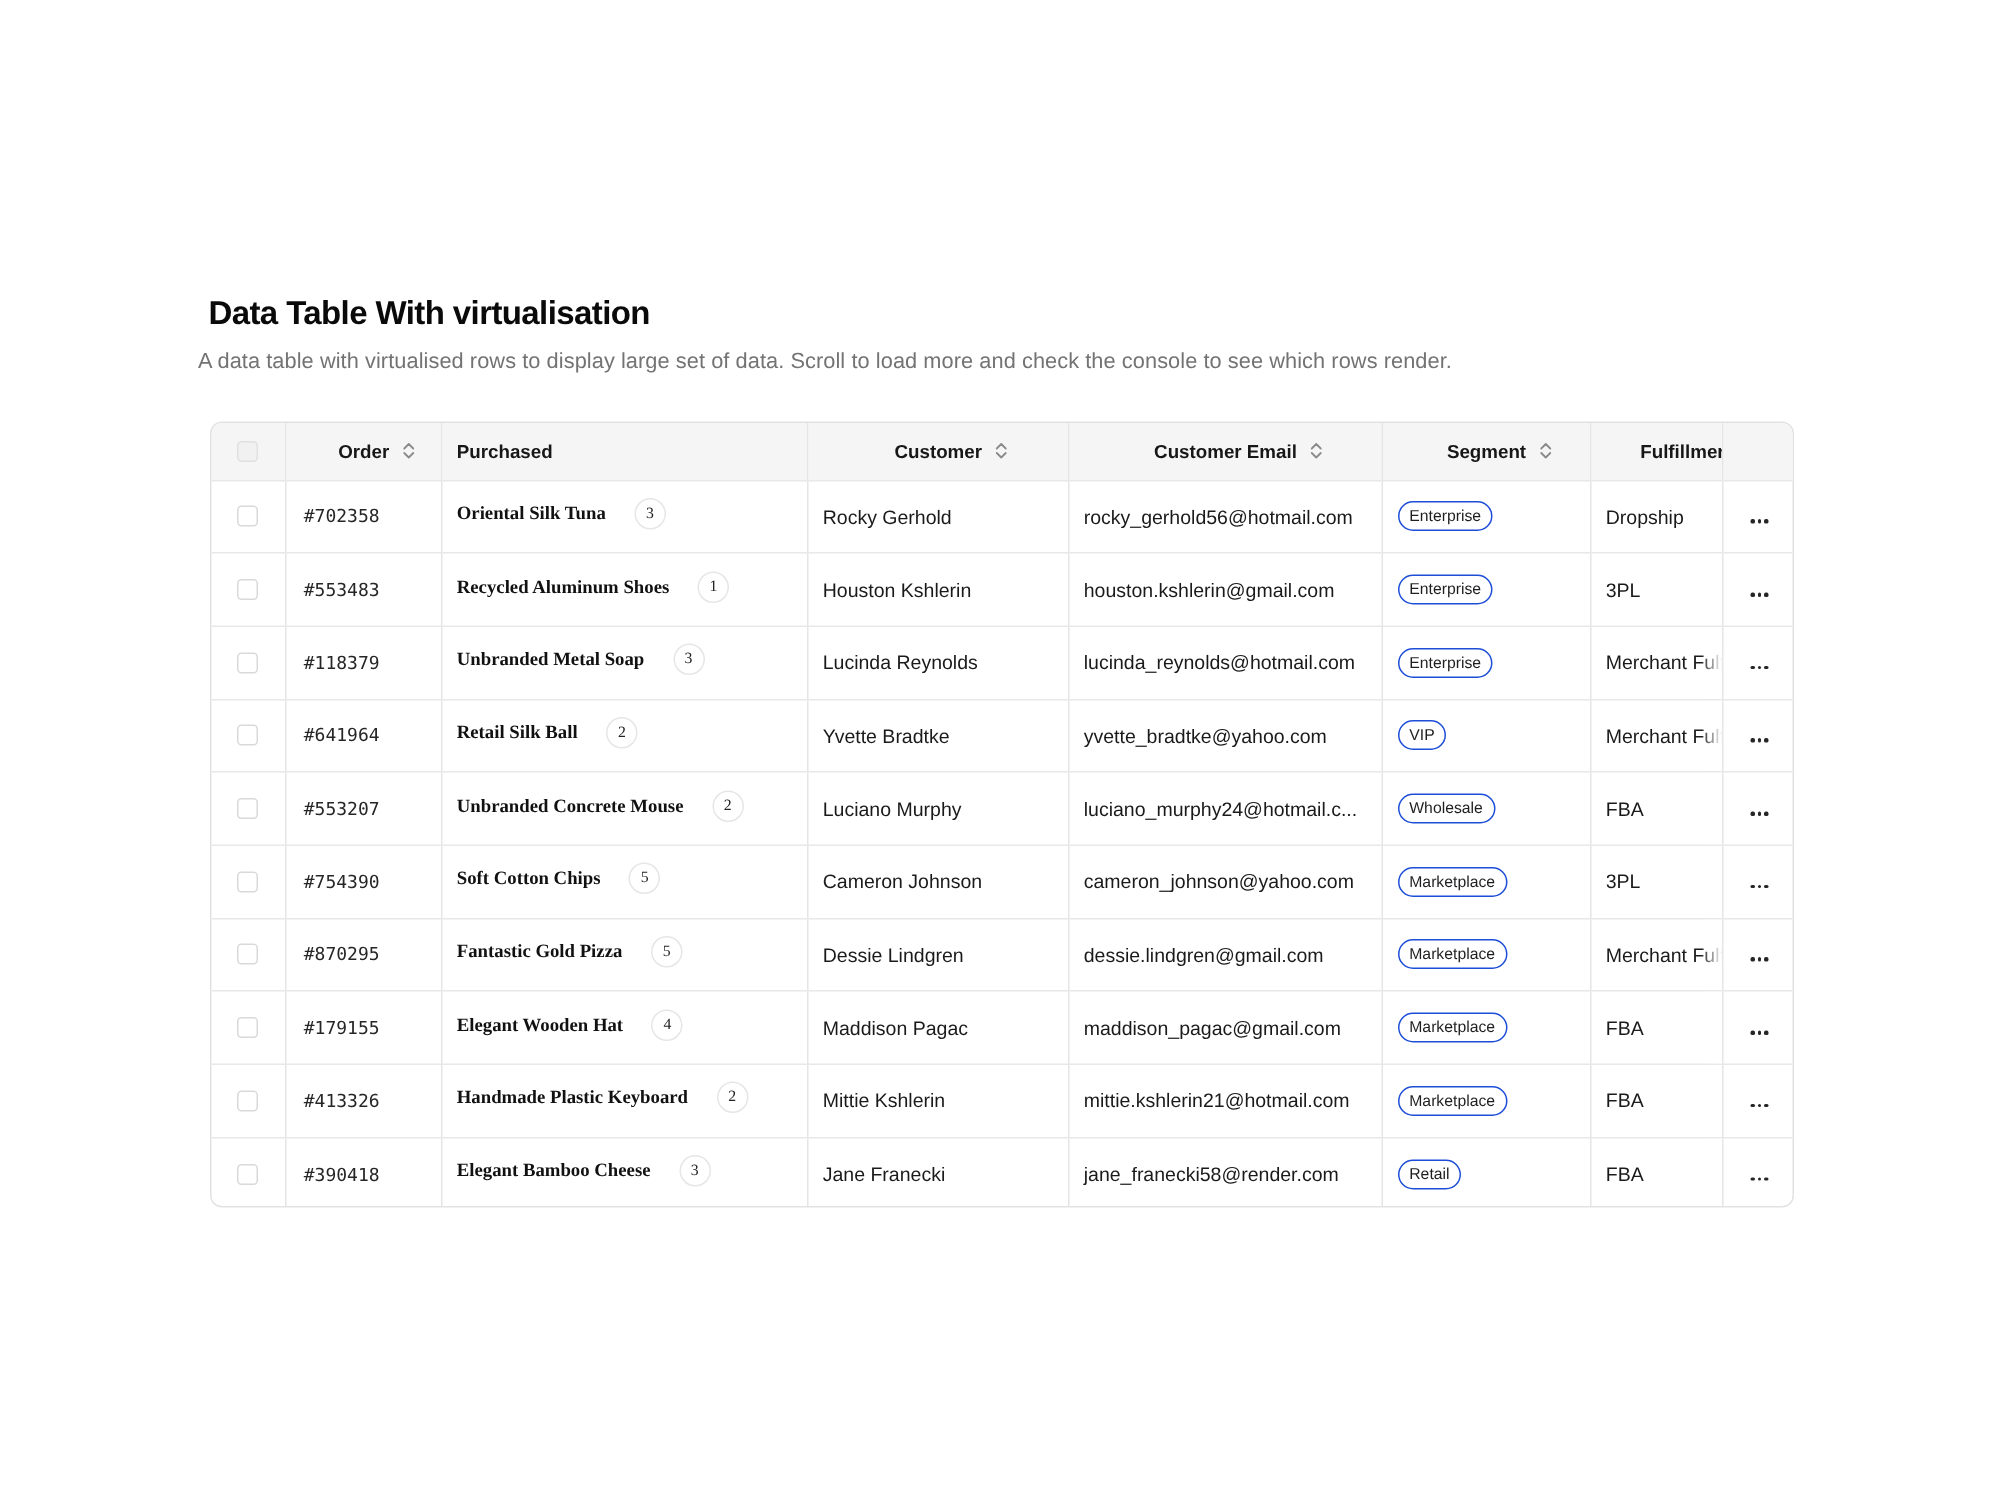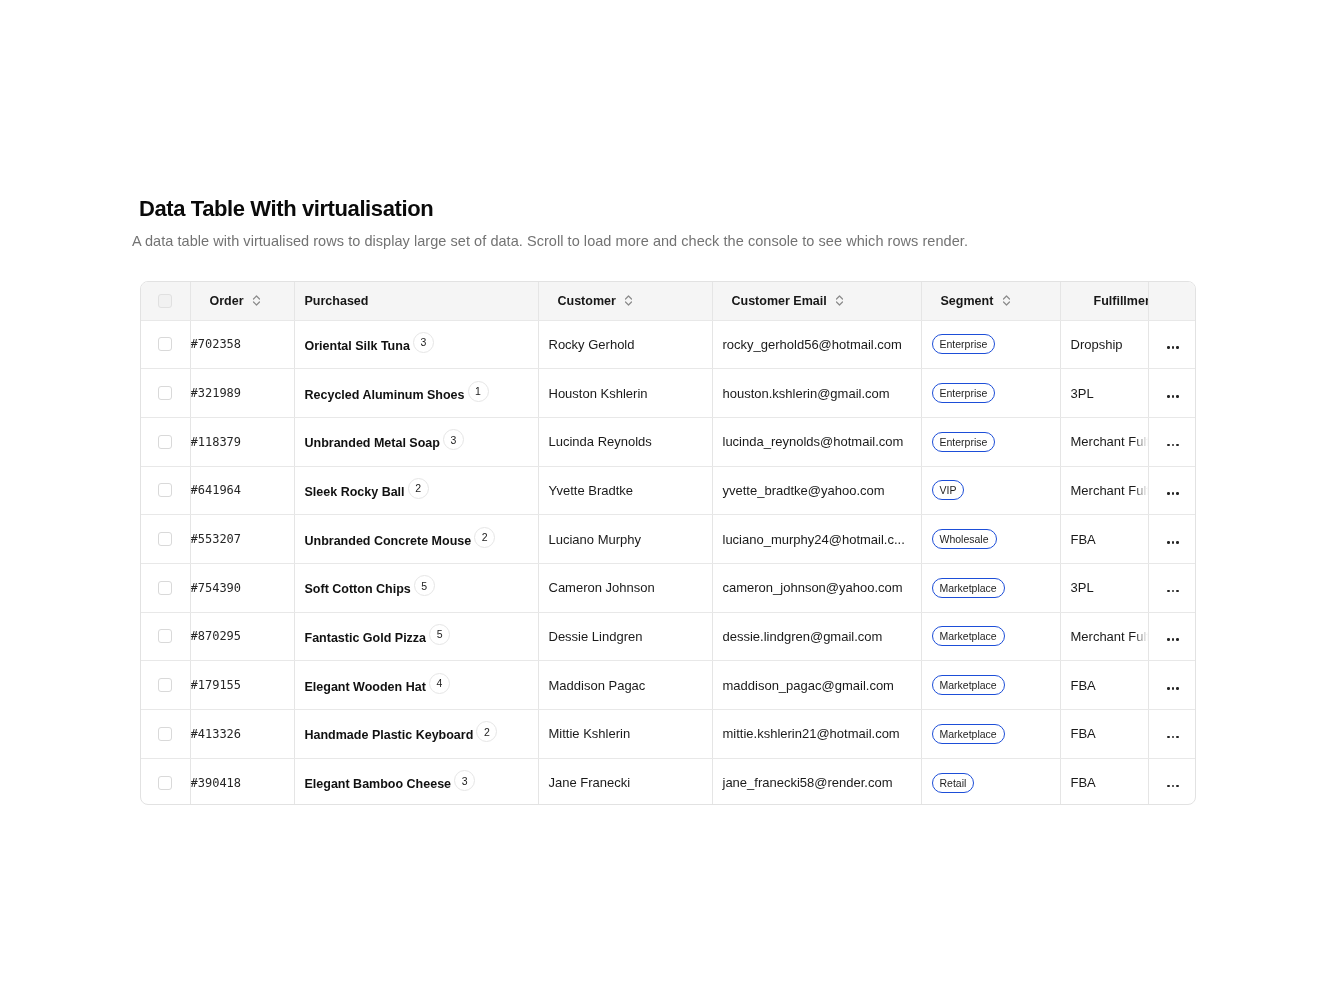--- a/index.html
+++ b/index.html
@@ -28,27 +28,27 @@
   th, td { border-right: 1px solid #e5e5e5; border-bottom: 1px solid #e8e8e8; vertical-align: middle; white-space: nowrap; overflow: hidden; }
   th:last-child, td:last-child { border-right: none; }
   tbody tr:last-child td { border-bottom: none; }
 
   th { font-size: 12.5px; font-weight: 600; color: #171717; text-align: left; }
   td { font-size: 13px; color: #1a1a1a; }
 
   .cb { display: block; margin: 0 auto; width: 14px; height: 14px; border: 1px solid #d9d9d9; border-radius: 3px; background: #fff; }
   th .cb { background: #f1f1f1; border-color: #e0e0e0; }
 
-  .th-inner { display: flex; align-items: center; gap: 8px; }
+  .th-inner { display: flex; align-items: center; gap: 8px; justify-content: center; }
   .sort-icon { display: inline-flex; flex-direction: column; align-items: center; justify-content: center; width: 10px; height: 14px; }
   .sort-icon svg { display: block; }
 
-  .order { font-family: "DejaVu Sans Mono", "Liberation Mono", monospace; font-size: 12px; color: #262626; padding-left: 0; }
+  .order { font-family: "DejaVu Sans Mono", "Liberation Mono", monospace; font-size: 12px; color: #262626; padding-left: 12px; }
   .purch { padding-left: 10px; }
-  .purch-inner { display: flex; align-items: flex-end; gap: 3px; position: relative; top: -2px; }
+  .purch-inner { display: flex; align-items: center; gap: 19px; position: relative; top: -2px; font-family: Liberation Serif, serif; }
   .purch-name { font-weight: 600; font-size: 12.5px; color: #111; }
   .qty { display: inline-flex; align-items: center; justify-content: center; min-width: 21px; height: 21px; padding: 0 6px; border: 1px solid #e6e6e6; border-radius: 11px; font-size: 10.5px; color: #222; background: #fff; }
 
   .cust { padding-left: 10px; }
   .email { padding-left: 10px; text-overflow: ellipsis; }
   .seg { padding-left: 10px; }
   .badge { display: inline-block; padding: 3px 7px; border: 1px solid #1d4ed8; border-radius: 10px; font-size: 10.5px; font-weight: 500; color: #1f1f1f; background: #fff; line-height: 12px; }
   .ful { padding-left: 10px; position: relative; }
   .ful-text { display: block; overflow: hidden; white-space: nowrap; }
   .ful-fade { position: absolute; right: 0; top: 0; bottom: 0; width: 14px; background: linear-gradient(to right, rgba(255,255,255,0), #ffffff); }
@@ -157,21 +157,21 @@
               <span></span>
               <span></span>
             </span>
     </td>
   </tr>
 
   <tr>
     <td>
             <span class="cb"></span>
           </td>
-    <td class="order">#321989</td>
+    <td class="order">#553483</td>
     <td class="purch">
       <div class="purch-inner">
         <span class="purch-name">Recycled Aluminum Shoes</span>
         <span class="qty">1</span>
       </div>
     </td>
     <td class="cust">Houston Kshlerin</td>
     <td class="email">houston.kshlerin@gmail.com</td>
     <td class="seg"><span class="badge">Enterprise</span></td>
     <td class="ful">
@@ -214,21 +214,21 @@
     </td>
   </tr>
 
   <tr>
     <td>
             <span class="cb"></span>
           </td>
     <td class="order">#641964</td>
     <td class="purch">
       <div class="purch-inner">
-        <span class="purch-name">Sleek Rocky Ball</span>
+        <span class="purch-name">Retail Silk Ball</span>
         <span class="qty">2</span>
       </div>
     </td>
     <td class="cust">Yvette Bradtke</td>
     <td class="email">yvette_bradtke@yahoo.com</td>
     <td class="seg"><span class="badge">VIP</span></td>
     <td class="ful">
             <span class="ful-text">Merchant Fulfilled</span>
             <span class="ful-fade"></span>
           </td>

